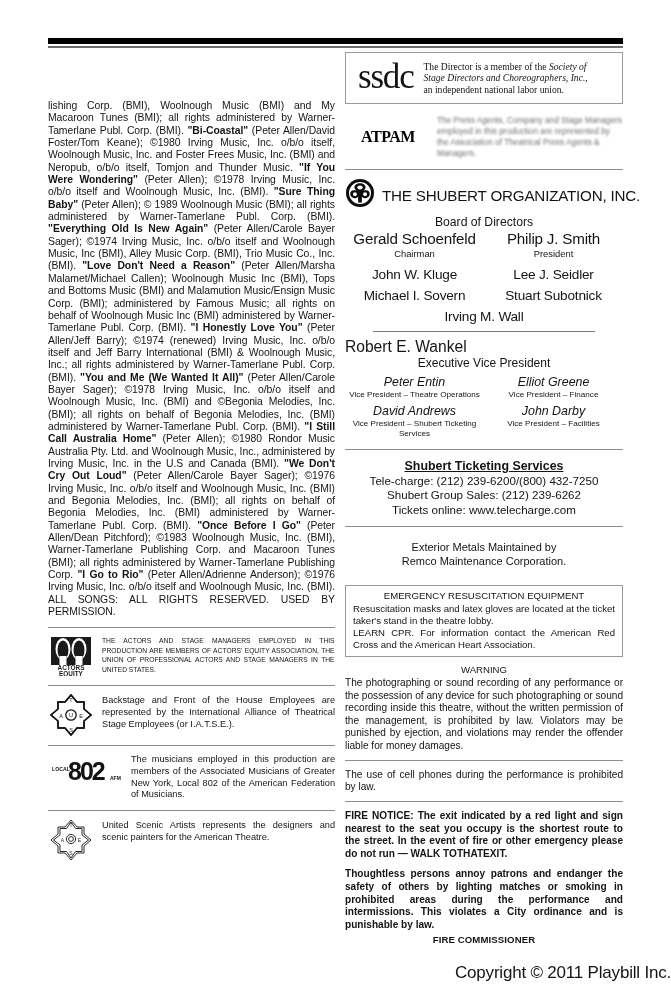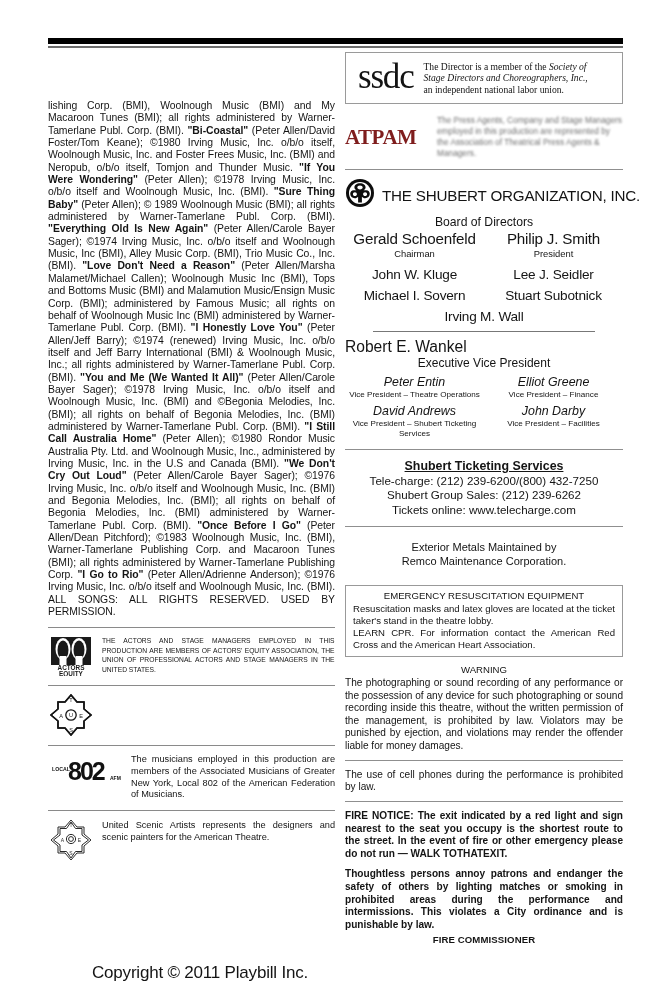--- a/index.html
+++ b/index.html
@@ -68,23 +68,23 @@
     font-size:9.6px;line-height:11.6px;
     flex:1 1 auto;
   }
   .ssdc-copy i{font-style:italic;}
 
   
   .atpam-row{display:flex;align-items:center;margin-top:9px;height:48px;}
   .atpam-logo{
     flex:0 0 auto;width:86px;
     font-family:"Liberation Serif", serif;
-    font-weight:bold;font-size:21px;letter-spacing:-0.5px;
-    text-align:left;
-    color:#7f1d1d;
+    font-weight:bold;font-size:16px;letter-spacing:-0.5px;
+    text-align:center;
+    color:#000000;
   }
   .atpam-copy{
     flex:1 1 auto;
     font-size:8.3px;line-height:11px;
     color:#555;
     filter:blur(0.9px);
     opacity:.85;
     padding-left:6px;
   }
 
@@ -118,21 +118,21 @@
 
   
   .warn-head{text-align:center;font-size:9.6px;line-height:14px;margin-top:6px;}
   .warn-body{font-size:10.1px;line-height:12.6px;text-align:justify;}
   .cell-body{font-size:10.1px;line-height:12.6px;text-align:justify;}
   .fire-body{font-size:10.1px;line-height:12.8px;text-align:justify;font-weight:bold;}
   .fire-comm{text-align:center;font-size:9.6px;font-weight:bold;line-height:15px;letter-spacing:.1px;}
 
   .copyright{
     position:absolute;left:0;top:963px;width:671px;
-    text-align:left;font-size:17px;letter-spacing:-0.2px;
+    text-align:right;font-size:17px;letter-spacing:-0.2px;
   }
   
   .copyright-inner{display:inline-block;margin-left:92px;}
 </style>
 </head>
 <body>
 
 <div class="page">
 
   <div class="top-rule-wrap">
@@ -175,20 +175,23 @@
             <path d="M21 1 L27 8 L34 8 L34 15 L41 21 L34 27 L34 34 L27 34 L21 41 L15 34 L8 34 L8 27 L1 21 L8 15 L8 8 L15 8 Z"></path>
           </g>
           <path d="M21 1 L27 8 L34 8 L34 15 L41 21 L34 27 L34 34 L27 34 L21 41 L15 34 L8 34 L8 27 L1 21 L8 15 L8 8 L15 8 Z" fill="none" stroke="#151515" stroke-width="1.4"></path>
           <circle cx="21" cy="21" r="5.2" fill="none" stroke="#151515" stroke-width="1.3"></circle>
           <text x="21" y="7.6" font-family="Liberation Sans, sans-serif" font-size="5.6" text-anchor="middle" fill="#151515">T</text>
           <text x="11" y="24" font-family="Liberation Sans, sans-serif" font-size="5.6" text-anchor="middle" fill="#151515">A</text>
           <text x="31" y="24" font-family="Liberation Sans, sans-serif" font-size="5.6" text-anchor="middle" fill="#151515">E</text>
           <text x="21" y="23.4" font-family="Liberation Sans, sans-serif" font-size="5.6" text-anchor="middle" fill="#151515">U</text>
           <text x="21" y="38" font-family="Liberation Sans, sans-serif" font-size="5.6" text-anchor="middle" fill="#151515">S</text>
         </svg>
+      </div>
+      <div class="union-text">
+        <div class="iatse-text">Backstage and Front of the House Employees are represented by the International Alliance of Theatrical Stage Employees (or I.A.T.S.E.).</div>
       </div>
     </div>
 
     <hr class="hr-line">
 
     <div class="union-row">
       <div class="union-logo" style="width:74px;">
         <svg width="74" height="30" viewBox="0 0 74 30" aria-hidden="true">
           <text x="4" y="17" font-family="Liberation Sans, sans-serif" font-size="5.2" font-weight="bold" fill="#111">LOCAL</text>
           <text x="20" y="26" font-family="Liberation Sans, sans-serif" font-size="25" font-weight="bold" fill="#111" letter-spacing="-2">802</text>

